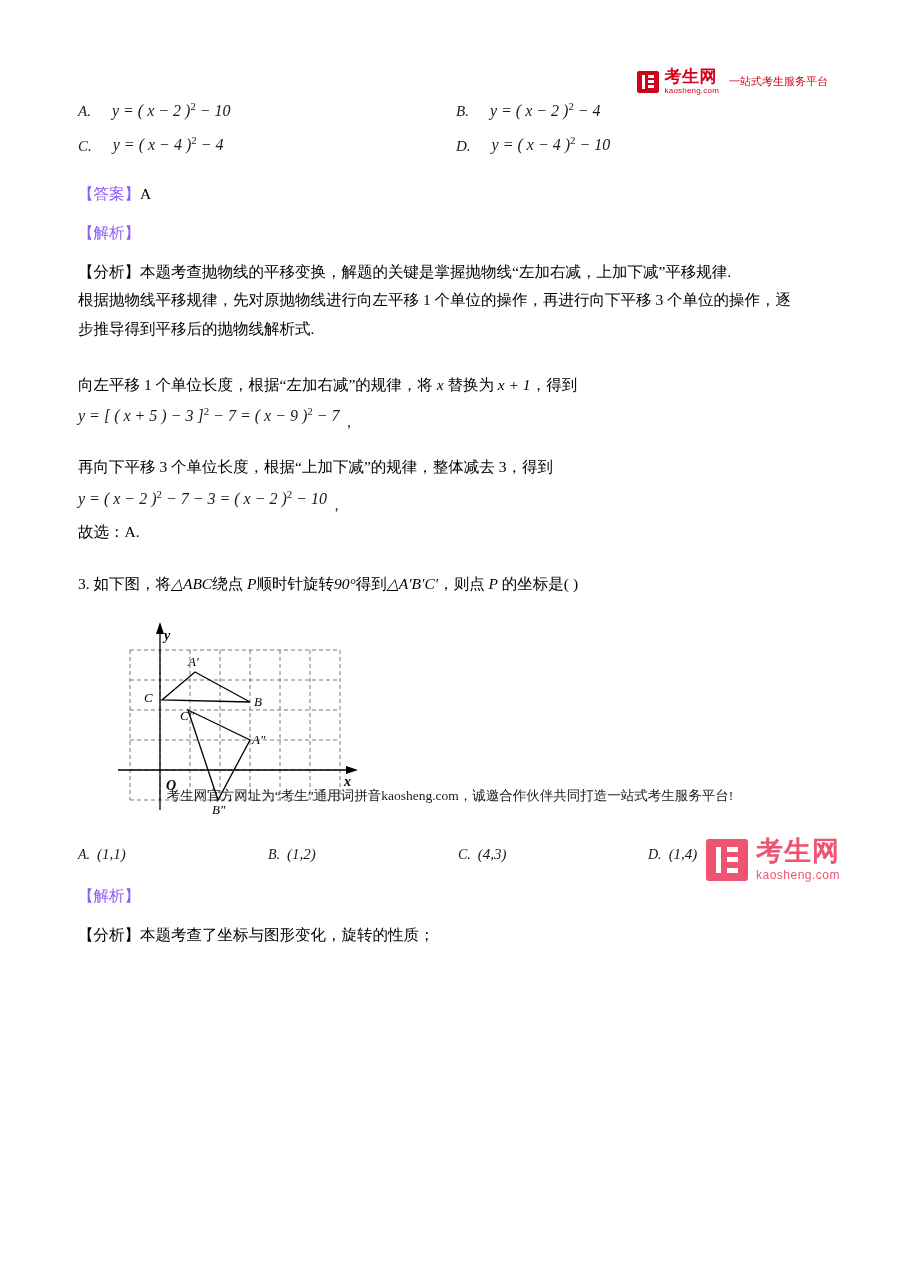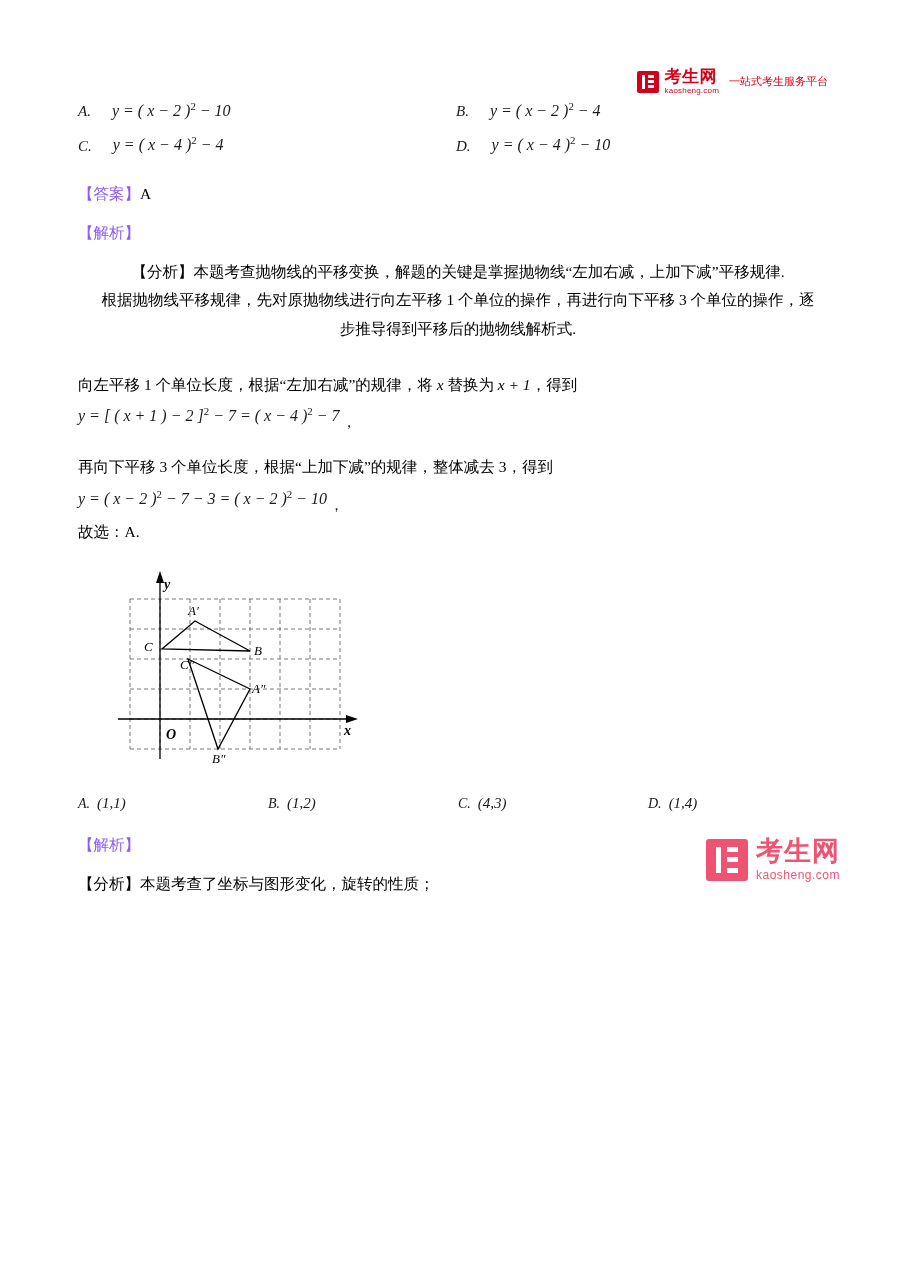--- a/index.html
+++ b/index.html
@@ -123,21 +123,21 @@
     font-style: italic;
   }
   .opt-body {
     font-size: 16px;
     margin-left: 13px;
   }
   .opt-a { width: 378px; }
   .opt-c { width: 378px; }
 
   .line { margin: 0 0 10px 0; }
-  .tight { line-height: 1.85; text-align: center; }
+  .tight { line-height: 1.85; }
 
   .formula-block {
     margin: 6px 0 8px 0;
     font-size: 16px;
   }
   .formula-sub {
     font-size: 15px;
     position: relative;
     top: 6px;
     left: 2px;
@@ -281,31 +281,35 @@
     </div>
     <div class="body-text tight">根据抛物线平移规律，先对原抛物线进行向左平移 1 个单位的操作，再进行向下平移 3 个单位的操作，逐</div>
     <div class="body-text tight">步推导得到平移后的抛物线解析式.</div>
 
 
     <div class="body-text" style="margin-top:26px">
       <span>向左平移 1 个单位长度，根据“左加右减”的规律，将 </span><span class="math">x</span><span> 替换为 </span><span class="math">x + 1</span><span>，得到</span>
     </div>
 
     <div class="formula-block math">
-      <span>y = [ ( x + 1 ) − 2 ]</span><sup>2</sup><span> − 7 = ( x − 4 )</span><sup>2</sup><span> − 7</span><span class="up formula-sub">，</span>
+      <span>y = [ ( x + 5 ) − 3 ]</span><sup>2</sup><span> − 7 = ( x − 9 )</span><sup>2</sup><span> − 7</span><span class="up formula-sub">，</span>
     </div>
 
     <div class="body-text" style="margin-top:26px">再向下平移 3 个单位长度，根据“上加下减”的规律，整体减去 3，得到</div>
 
     <div class="formula-block math">
       <span>y = ( x − 2 )</span><sup>2</sup><span> − 7 − 3 = ( x − 2 )</span><sup>2</sup><span> − 10</span><span class="up formula-sub">，</span>
     </div>
 
     <div class="body-text" style="">故选：A.</div>
 
+    <div class="q3 body-text">
+      <span>3.</span>
+      <span>如下图，将</span><span class="math">△ABC</span><span>绕点 </span><span class="math">P</span><span>顺时针旋转</span><span class="math">90°</span><span>得到</span><span class="math">△A′B′C′</span><span>，则点 </span><span class="math">P</span><span> 的坐标是(    )</span>
+    </div>
 
     <div class="figure">
       <svg width="300" height="230" viewBox="0 0 300 230">
 
         <g stroke="#555" stroke-width="0.8" stroke-dasharray="4,3" fill="none">
           <line x1="30" y1="40" x2="240" y2="40"></line>
           <line x1="30" y1="70" x2="240" y2="70"></line>
           <line x1="30" y1="100" x2="240" y2="100"></line>
           <line x1="30" y1="130" x2="240" y2="130"></line>
           <line x1="30" y1="160" x2="240" y2="160"></line>
@@ -366,20 +370,21 @@
     <div class="body-text line">
       <span class="blue">【解析】</span>
     </div>
 
     <div class="body-text">
       <span>【分析】</span><span>本题考查了坐标与图形变化，旋转的性质；</span>
     </div>
 
   </div>
 
+  <div class="footer-line">考生网官方网址为“考生”通用词拼音kaosheng.com，诚邀合作伙伴共同打造一站式考生服务平台!</div>
 
   <div class="footer-logo">
     <div class="footer-mark"></div>
     <div class="footer-text">
       <span class="footer-cn">考生网</span>
       <span class="footer-en">kaosheng.com</span>
     </div>
   </div>
 
 </div>

